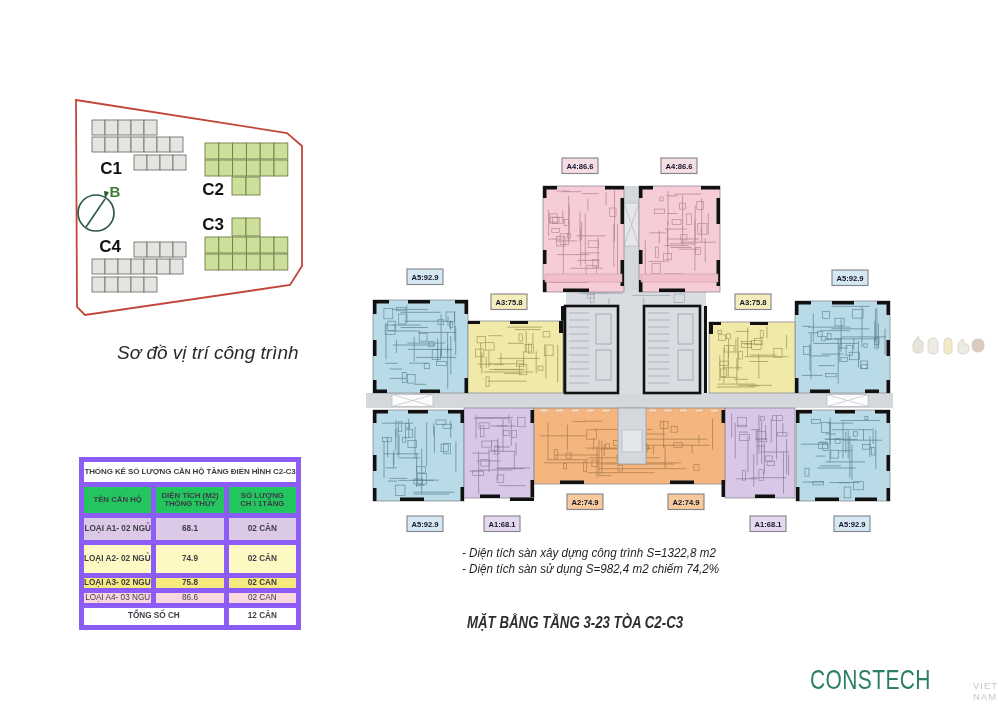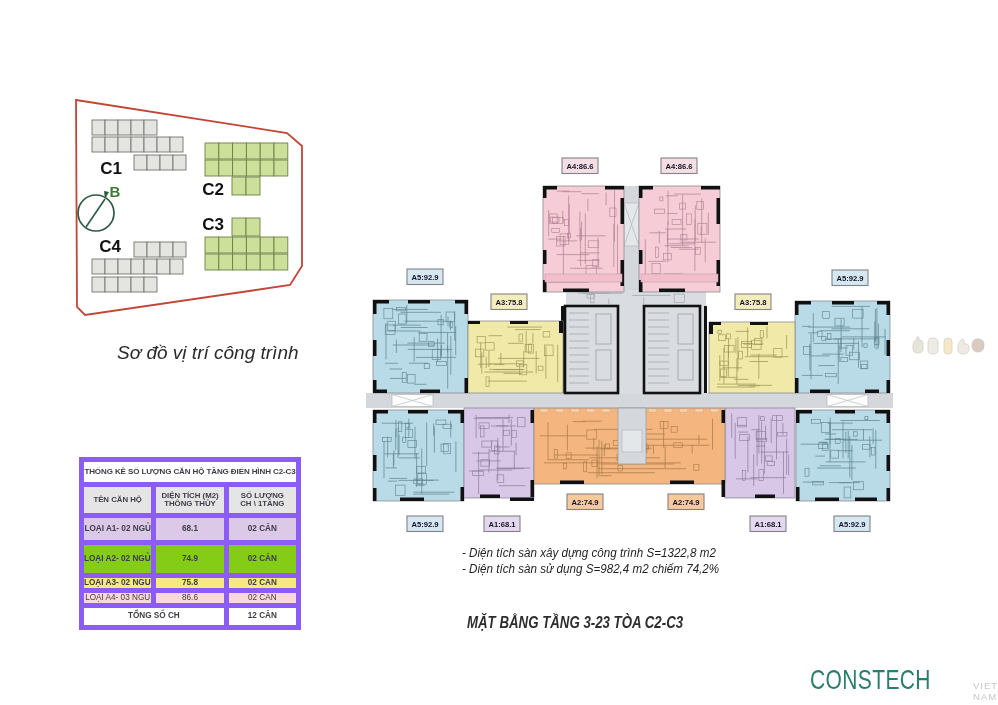--- a/index.html
+++ b/index.html
@@ -81,31 +81,31 @@
 <path d="M45 119 L49 112 L44 111 Z" fill="#2e5942"></path>
 </svg>
 
 <div class="abs" style="left:117px;top:342px;width:260px;font-size:19px;font-style:italic;color:#2a2a2a;">Sơ đồ vị trí công trình</div>
 
 <table class="tk abs" style="left:79px;top:457px;width:222px;">
 <tbody>
       <tr>
         <td colspan="3" style="height:20px;font-weight:bold;font-size:8px;letter-spacing:-0.1px;">THỐNG KÊ SỐ LƯỢNG CĂN HỘ TẦNG ĐIỂN HÌNH C2-C3</td>
       </tr>
-<tr style="background:#e5e5e5;font-size:7.8px;font-weight:bold;">
+<tr style="background:#22c55e;font-size:7.8px;font-weight:bold;">
   <td style="width:99px;height:26px;">TÊN CĂN HỘ</td>
   <td style="width:65px;">DIỆN TÍCH (M2)<br>THÔNG THỦY</td>
   <td style="width:58px;">SỐ LƯỢNG<br>CH \ 1TẦNG</td>
       </tr>
 <tr style="background:#dcc9e8;font-size:8.2px;font-weight:bold;height:27px;">
         <td>LOẠI A1- 02 NGỦ</td>
         <td>68.1</td>
         <td>02 CĂN</td>
       </tr>
-<tr style="background:#84cc16;font-size:8.2px;font-weight:bold;height:33px;">
+<tr style="background:#fef9c3;font-size:8.2px;font-weight:bold;height:33px;">
         <td>LOẠI A2- 02 NGỦ+</td>
         <td>74.9</td>
         <td>02 CĂN</td>
       </tr>
 <tr style="background:#f6e97e;font-size:8.2px;font-weight:bold;height:15px;">
         <td>LOẠI A3- 02 NGỦ+</td>
         <td>75.8</td>
         <td>02 CĂN</td>
       </tr>
 <tr style="background:#f8d8de;font-size:8.2px;font-weight:normal;height:15px;">

